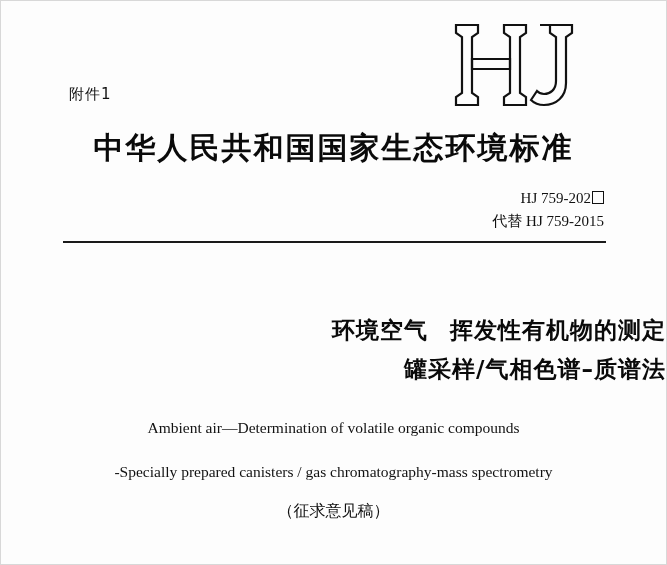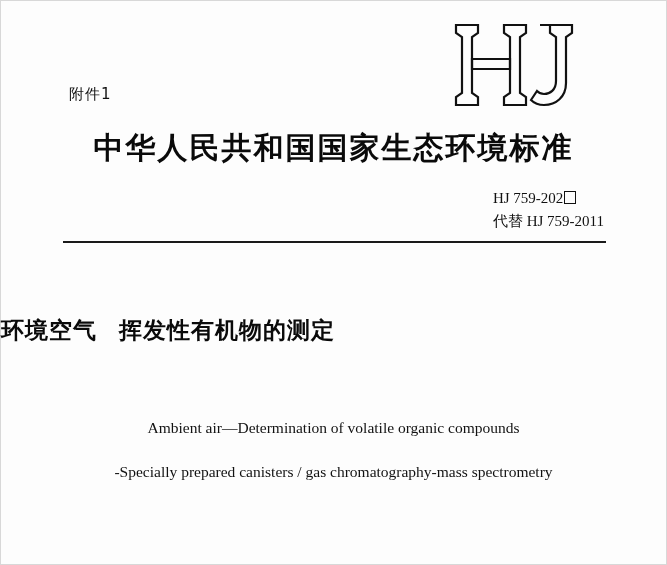--- a/index.html
+++ b/index.html
@@ -56,21 +56,21 @@
     font-weight: 700;
     letter-spacing: 2px;
     color: #0a0a0a;
   }
 
   
   .std-numbers {
     position: absolute;
     right: 62px;
     top: 186px;
-    text-align: left;
+    text-align: right;
     font-family: "Liberation Serif", serif;
     font-size: 15px;
     line-height: 1.55;
     color: #111;
   }
   .std-numbers div {
     white-space: nowrap;
   }
   .box-glyph {
     display: inline-block;
@@ -90,21 +90,21 @@
     height: 2px;
     background: #1a1a1a;
   }
 
   
   .subject {
     position: absolute;
     left: 0;
     right: 0;
     top: 310px;
-    text-align: left;
+    text-align: right;
     font-family: "DejaVu Sans", sans-serif;
     font-size: 23px;
     font-weight: 700;
     letter-spacing: 1px;
     line-height: 1.7;
     color: #0a0a0a;
   }
   .subject .line2 {
     display: block;
   }
@@ -160,27 +160,29 @@
       </g>
     </svg>
   </div>
 
   <div class="std-title">中华人民共和国国家生态环境标准</div>
 
   <div class="std-numbers">
     <div>
       <span>HJ 759-202</span><span class="box-glyph"></span>
     </div>
-    <div>代替 HJ  759-2011</div>
+    <div>代替 HJ  759-2015</div>
   </div>
 
   <div class="rule"></div>
 
   <div class="subject">
     <span>环境空气</span><span class="gap"></span><span>挥发性有机物的测定</span>
+    <span class="line2">罐采样/气相色谱–质谱法</span>
   </div>
 
   <div class="eng eng1">Ambient air—Determination of volatile organic compounds</div>
 
   <div class="eng eng2">-Specially prepared canisters / gas chromatography-mass spectrometry</div>
 
+  <div class="draft">（征求意见稿）</div>
 
 </div>
 
 </body></html>

